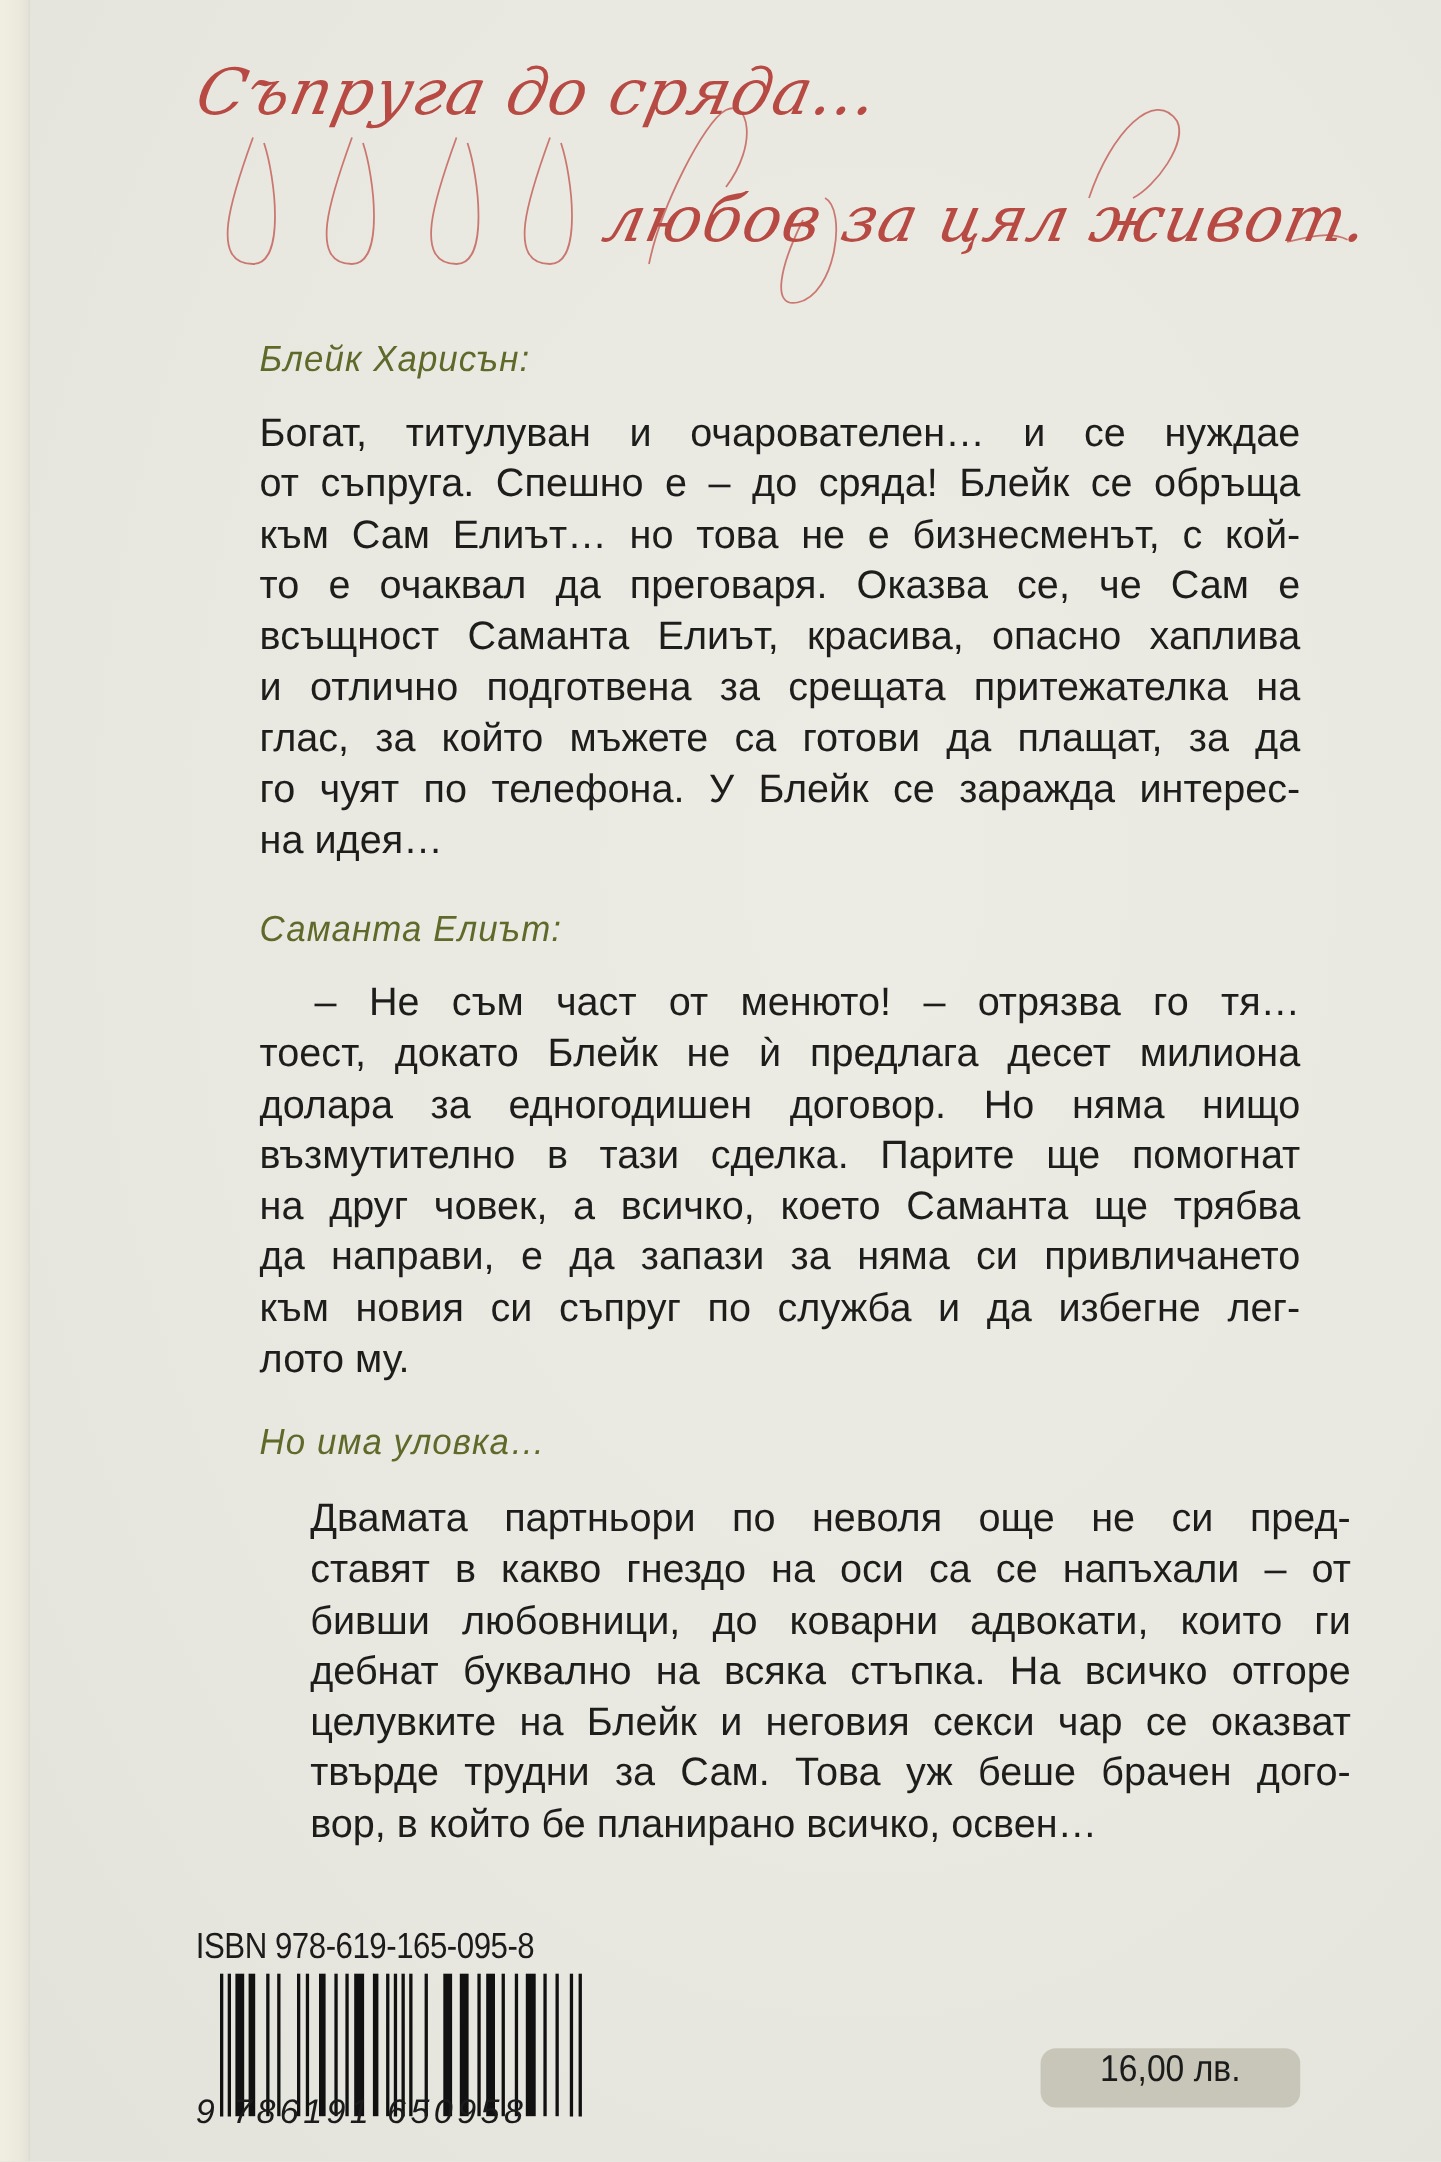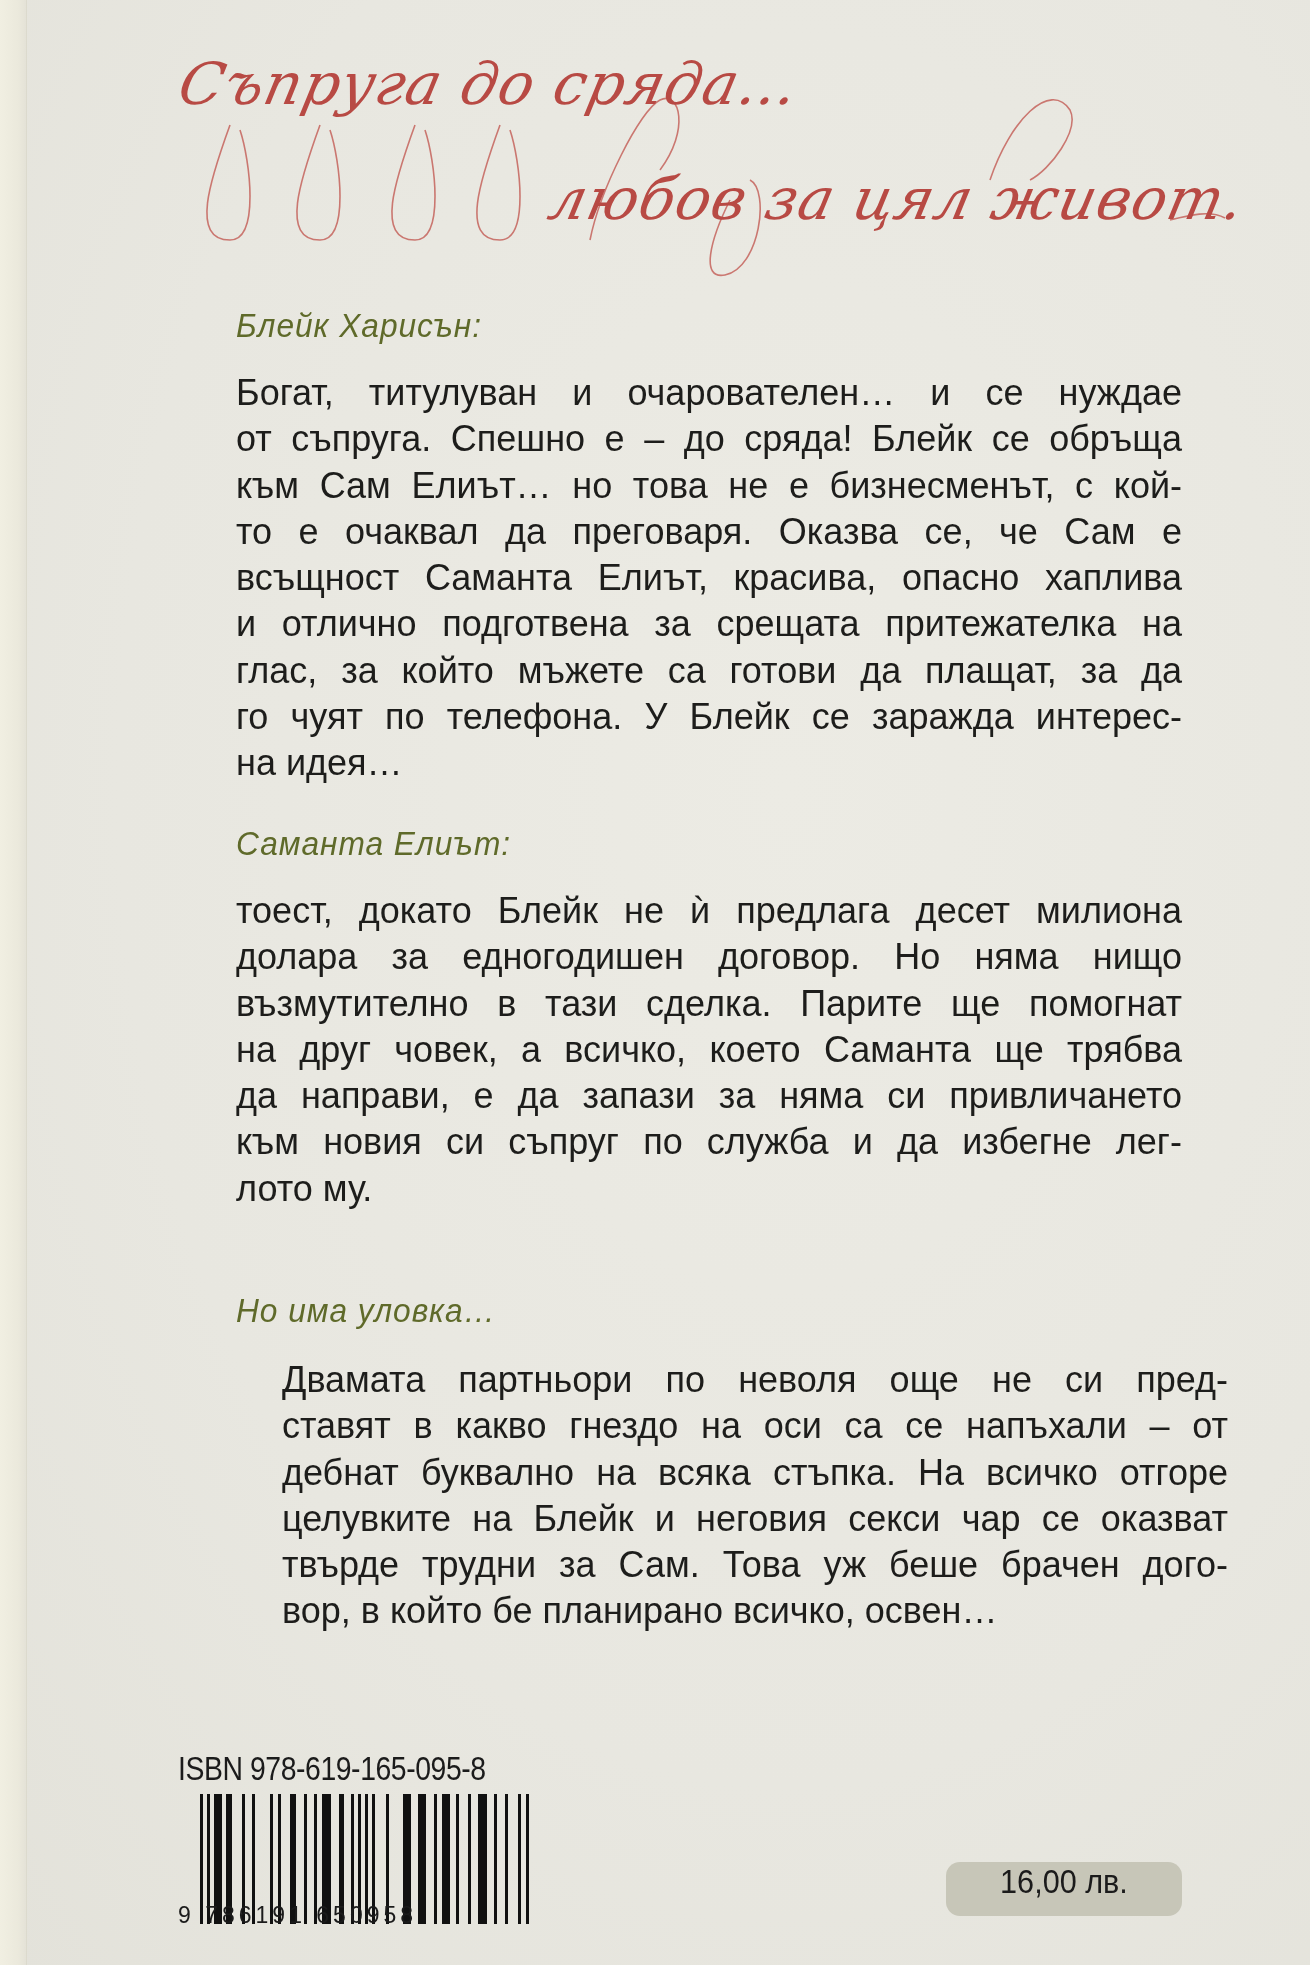--- a/index.html
+++ b/index.html
@@ -65,22 +65,22 @@
 
   .isbn-block { position: absolute; left: 178px; top: 1750px; width: 370px; height: 200px; }
   .isbn-text {
     position: absolute; left: 0; top: 0;
     font-family: "Liberation Sans", sans-serif; font-size: 33px; color: #1b1b1b;
     transform: scaleX(0.86); transform-origin: left; letter-spacing: -0.5px;
   }
   .barcode { position: absolute; left: 22px; top: 44px; width: 340px; height: 130px; }
   .barcode-digits {
     position: absolute; left: 0; top: 152px;
-    font-family: "Liberation Sans", sans-serif; font-size: 23px; color: #1b1b1b;
-    letter-spacing: 4px; white-space: nowrap;
+    font-family: "Liberation Sans", sans-serif; font-size: 31px; color: #1b1b1b;
+    letter-spacing: 4px; white-space: nowrap; font-style: italic;
   }
   .price-tag {
     position: absolute; left: 946px; top: 1862px; width: 236px; height: 54px;
     background: #c7c6b8; border-radius: 14px;
     display: flex; align-items: flex-start; justify-content: center;
   }
   .price-tag span { font-size: 34px; color: #1b1b1b; transform: scaleX(0.9); }
 </style>
 </head>
 <body>
@@ -114,33 +114,35 @@
       <span class="ln">то е очаквал да преговаря. Оказва се, че Сам е</span>
       <span class="ln">всъщност Саманта Елиът, красива, опасно хаплива</span>
       <span class="ln">и отлично подготвена за срещата притежателка на</span>
       <span class="ln">глас, за който мъжете са готови да плащат, за да</span>
       <span class="ln">го чуят по телефона. У Блейк се заражда интерес-</span>
       <span class="ln last">на идея…</span>
     </div>
 
     <div id="sec2-head" class="heading">Саманта Елиът:</div>
     <div id="sec2-body" class="para">
+      <span class="ln" style="padding-left:50px">– Не съм част от менюто! – отрязва го тя…</span>
       <span class="ln">тоест, докато Блейк не ѝ предлага десет милиона</span>
       <span class="ln">долара за едногодишен договор. Но няма нищо</span>
       <span class="ln">възмутително в тази сделка. Парите ще помогнат</span>
       <span class="ln">на друг човек, а всичко, което Саманта ще трябва</span>
       <span class="ln">да направи, е да запази за няма си привличането</span>
       <span class="ln">към новия си съпруг по служба и да избегне лег-</span>
       <span class="ln last">лото му.</span>
     </div>
 
     <div id="sec3-head" class="heading">Но има уловка…</div>
     <div id="sec3-body" class="para">
       <span class="ln">Двамата партньори по неволя още не си пред-</span>
       <span class="ln">ставят в какво гнездо на оси са се напъхали – от</span>
+      <span class="ln">бивши любовници, до коварни адвокати, които ги</span>
       <span class="ln">дебнат буквално на всяка стъпка. На всичко отгоре</span>
       <span class="ln">целувките на Блейк и неговия секси чар се оказват</span>
       <span class="ln">твърде трудни за Сам. Това уж беше брачен дого-</span>
       <span class="ln last">вор, в който бе планирано всичко, освен…</span>
     </div>
   </div>
 
   <div class="isbn-block">
     <div class="isbn-text">ISBN 978-619-165-095-8</div>
     <svg class="barcode" viewBox="0 0 340 130">

